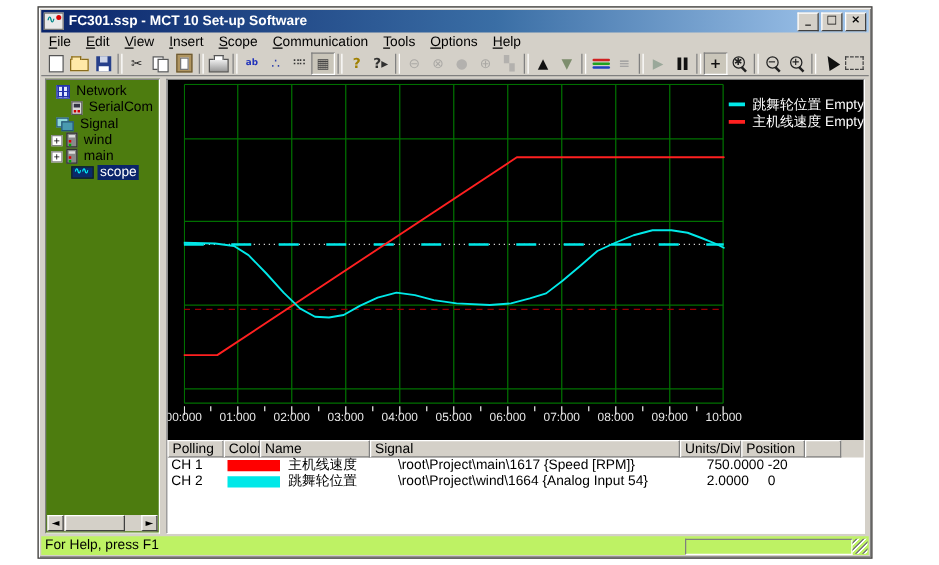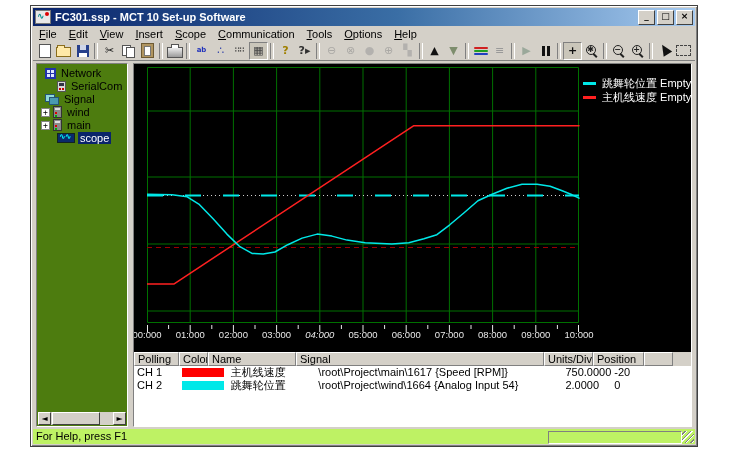--- a/index.html
+++ b/index.html
@@ -334,21 +334,21 @@
           <line x1="0" y1="180.5" x2="432" y2="180.5" stroke="#990000" stroke-width="1" stroke-dasharray="5 4"></line>
           <line x1="0" y1="128.5" x2="432" y2="128.5" stroke="#00e8e8" stroke-width="2" stroke-dasharray="16 22"></line>
           <polyline points="0.0,217.1 26.8,217.1 266.5,58.8 432.0,58.8" fill="none" stroke="#ff2020" stroke-width="1.5" stroke-linejoin="round" stroke-linecap="round"></polyline>
           <polyline points="0.0,127.2 25.1,127.8 40.2,129.8 51.8,137.1 66.1,151.8 79.9,167.1 92.9,179.7 105.0,186.4 116.2,187.0 127.9,185.0 140.8,177.7 155.1,171.1 170.2,167.1 184.9,169.1 200.0,173.1 218.2,175.7 244.9,177.0 261.8,175.7 276.9,171.7 289.9,167.7 302.8,157.8 317.1,145.8 330.9,133.8 345.2,127.2 359.9,121.2 375.0,117.2 390.1,117.2 403.1,119.2 415.2,123.8 425.1,127.8 432.0,131.2" fill="none" stroke="#00e8e8" stroke-width="1.5" stroke-linejoin="round" stroke-linecap="round"></polyline>
         </svg>
       <div id="xlabels">
           <span class="xlabel" style="left: 13px;">00:000</span>
           <span class="xlabel" style="left: 56.2px;">01:000</span>
           <span class="xlabel" style="left: 99.4px;">02:000</span>
           <span class="xlabel" style="left: 142.6px;">03:000</span>
-          <span class="xlabel" style="left: 185.8px; font-style: italic;">04:000</span>
+          <span class="xlabel" style="left: 185.8px;">04:000</span>
           <span class="xlabel" style="left: 229px;">05:000</span>
           <span class="xlabel" style="left: 272.2px;">06:000</span>
           <span class="xlabel" style="left: 315.4px;">07:000</span>
           <span class="xlabel" style="left: 358.6px;">08:000</span>
           <span class="xlabel" style="left: 401.8px;">09:000</span>
           <span class="xlabel" style="left: 445px;">10:000</span>
         </div>
       <div class="legend" id="legend">
           <div class="legend-row">
             <span class="legend-swatch" style="background: rgb(0, 232, 232);"></span>

